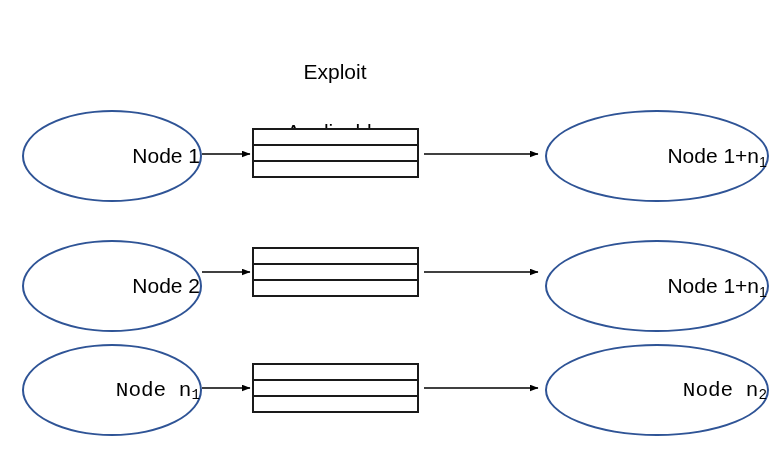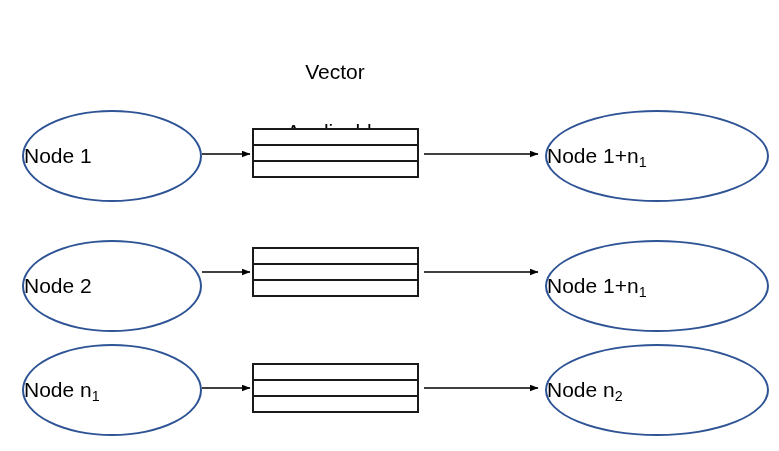--- a/index.html
+++ b/index.html
@@ -38,41 +38,41 @@
 
   
   .node {
     position: absolute;
     box-sizing: border-box;
     border: 2px solid #2f5496;
     border-radius: 50%;
     background: #ffffff;
     display: flex;
     align-items: center;
-    justify-content: flex-start;
+    justify-content: flex-end;
     font-size: 21px;
     color: #000000;
   }
   .node-label {
     display: inline-block;
     white-space: nowrap;
   }
   .node-label sub {
     font-size: 0.68em;
     vertical-align: baseline;
     position: relative;
     top: 0.28em;
   }
 
   .node-left  { left: 22px;  width: 180px; height: 92px; }
   .node-right { left: 545px; width: 224px; height: 92px; }
 
   .row-1 { top: 110px; }
   .row-2 { top: 240px; }
-  .row-3 { top: 344px; }
+  .row-3 { top: 344px; font-family: Liberation Mono, monospace; }
 
   
   .vector-box {
     position: absolute;
     left: 252px;
     width: 167px;
     height: 50px;
     box-sizing: border-box;
     border: 2px solid #1a1a1a;
     background: #ffffff;
@@ -95,21 +95,21 @@
     inset: 0;
     pointer-events: none;
   }
 </style>
 </head>
 <body>
 
 <div id="diagram-canvas">
 
   <div class="vector-title">
-    <div>Vector</div>
+    <div>Exploit</div>
     <div>Applicable</div>
   </div>
 
   <div class="node node-left row-1">
     <span class="node-label"><span>Node 1</span></span>
   </div>
 
   <div class="vector-box vbox-1">
     <div class="vector-cell"></div>
     <div class="vector-cell"></div>

